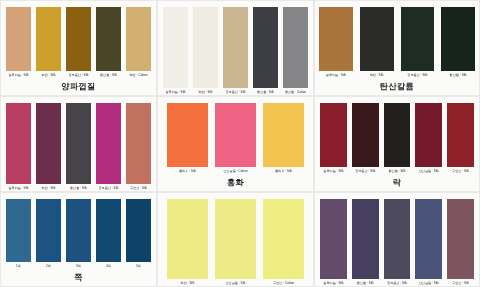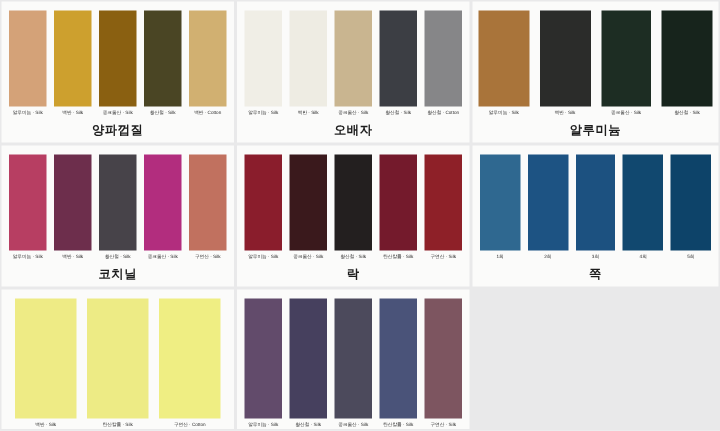--- a/index.html
+++ b/index.html
@@ -117,42 +117,41 @@
         </div>
         <div class="swatch-cell">
           <div class="swatch-color" style="background: rgb(60, 62, 68);"></div>
           <div class="swatch-label">황산철 · Silk</div>
         </div>
         <div class="swatch-cell">
           <div class="swatch-color" style="background: rgb(134, 134, 136);"></div>
           <div class="swatch-label">황산철 · Cotton</div>
         </div>
       </div>
-      <div class="panel-title">오배자</div>
     </div>
     <div class="panel four">
       <div class="swatch-row">
         <div class="swatch-cell">
           <div class="swatch-color" style="background: rgb(169, 116, 58);"></div>
           <div class="swatch-label">알루미늄 · Silk</div>
         </div>
         <div class="swatch-cell">
           <div class="swatch-color" style="background: rgb(43, 44, 42);"></div>
           <div class="swatch-label">백반 · Silk</div>
         </div>
         <div class="swatch-cell">
           <div class="swatch-color" style="background: rgb(29, 45, 35);"></div>
           <div class="swatch-label">중크롬산 · Silk</div>
         </div>
         <div class="swatch-cell">
           <div class="swatch-color" style="background: rgb(23, 36, 28);"></div>
           <div class="swatch-label">황산철 · Silk</div>
         </div>
       </div>
-      <div class="panel-title">알루미늄</div>
+      <div class="panel-title">탄산칼륨</div>
     </div>
     <div class="panel">
       <div class="swatch-row">
         <div class="swatch-cell">
           <div class="swatch-color" style="background: rgb(183, 62, 98);"></div>
           <div class="swatch-label">알루미늄 · Silk</div>
         </div>
         <div class="swatch-cell">
           <div class="swatch-color" style="background: rgb(109, 46, 76);"></div>
           <div class="swatch-label">백반 · Silk</div>
@@ -163,21 +162,37 @@
         </div>
         <div class="swatch-cell">
           <div class="swatch-color" style="background: rgb(178, 45, 126);"></div>
           <div class="swatch-label">중크롬산 · Silk</div>
         </div>
         <div class="swatch-cell">
           <div class="swatch-color" style="background: rgb(193, 113, 95);"></div>
           <div class="swatch-label">구연산 · Silk</div>
         </div>
       </div>
-      <div class="panel-title">코치닐</div>
+    </div>
+    <div class="panel wide">
+      <div class="swatch-row">
+        <div class="swatch-cell">
+          <div class="swatch-color" style="background: rgb(244, 112, 63);"></div>
+          <div class="swatch-label">홍화１ · Silk</div>
+        </div>
+        <div class="swatch-cell">
+          <div class="swatch-color" style="background: rgb(238, 98, 131);"></div>
+          <div class="swatch-label">탄산칼륨 · Cotton</div>
+        </div>
+        <div class="swatch-cell">
+          <div class="swatch-color" style="background: rgb(243, 196, 79);"></div>
+          <div class="swatch-label">홍화２ · Silk</div>
+        </div>
+      </div>
+      <div class="panel-title">홍화</div>
     </div>
     <div class="panel">
       <div class="swatch-row">
         <div class="swatch-cell">
           <div class="swatch-color" style="background: rgb(138, 29, 44);"></div>
           <div class="swatch-label">알루미늄 · Silk</div>
         </div>
         <div class="swatch-cell">
           <div class="swatch-color" style="background: rgb(58, 25, 28);"></div>
           <div class="swatch-label">중크롬산 · Silk</div>

